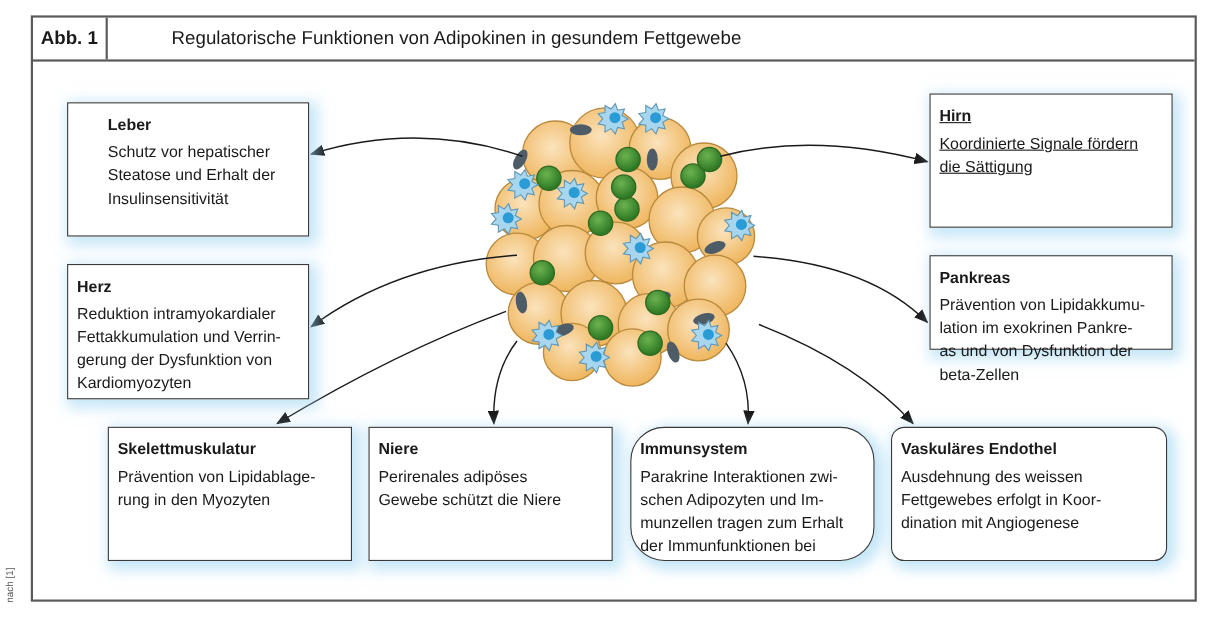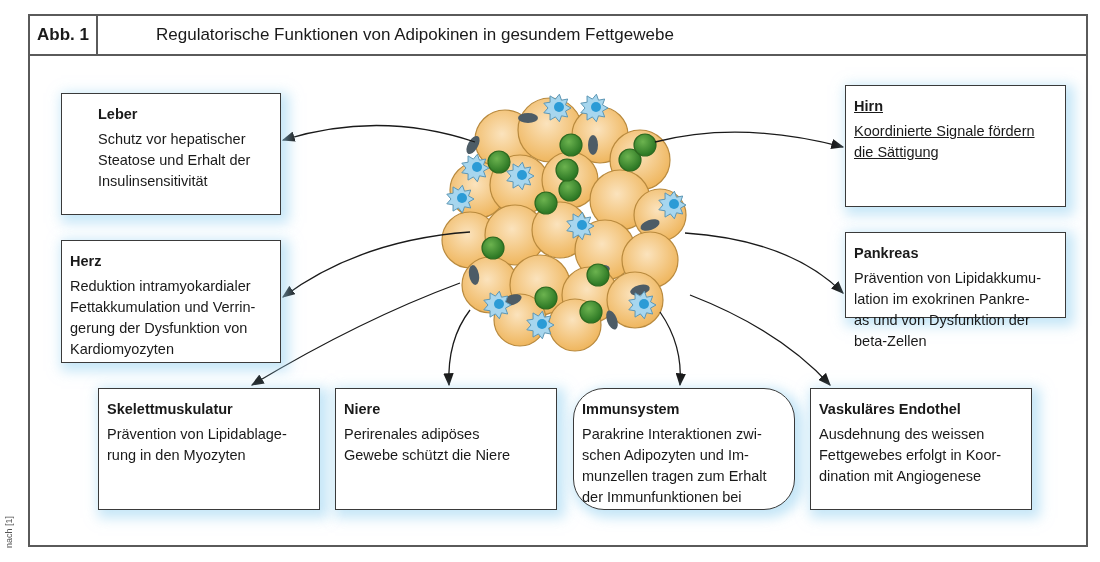--- a/index.html
+++ b/index.html
@@ -155,18 +155,18 @@
   <p>Perirenales adipöses
 Gewebe schützt die Niere</p>
 </div>
 <div class="box" style="left:573px;top:388px;width:222px;height:122px;border-radius:31px;">
   <h3>Immunsystem</h3>
   <p>Parakrine Interaktionen zwi-
 schen Adipozyten und Im-
 munzellen tragen zum Erhalt
 der Immunfunktionen bei</p>
 </div>
-<div class="box" style="left:810px;top:388px;width:222px;height:122px;">
+<div class="box" style="left:810px;top:388px;width:251px;height:122px;border-radius:12px;">
   <h3>Vaskuläres Endothel</h3>
   <p>Ausdehnung des weissen
 Fettgewebes erfolgt in Koor-
 dination mit Angiogenese</p>
 </div>
 
 </body></html>

